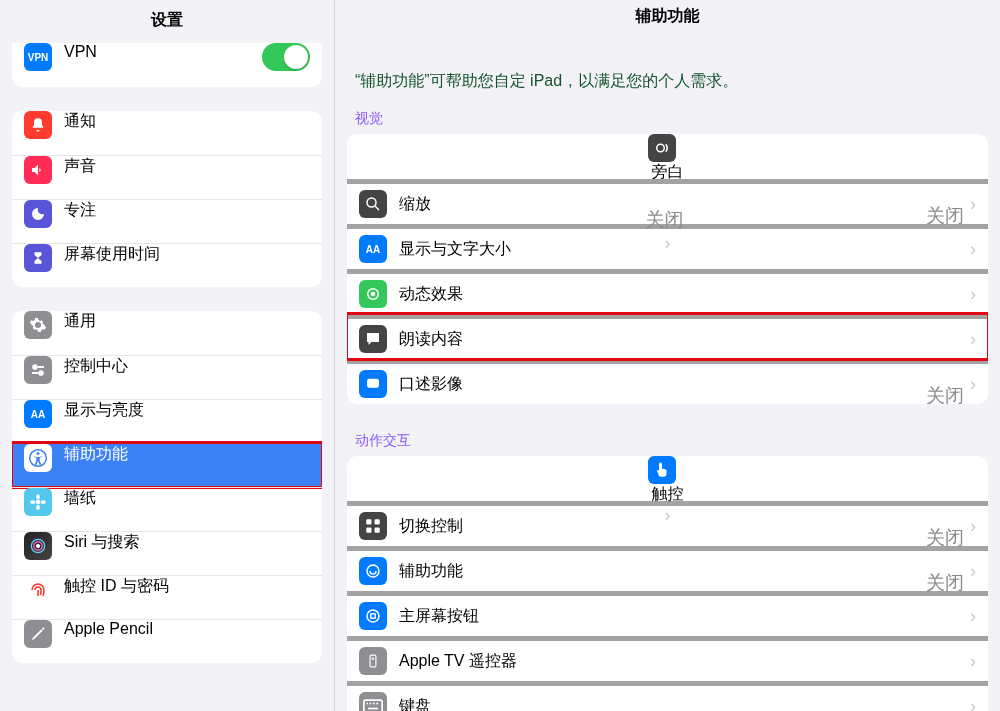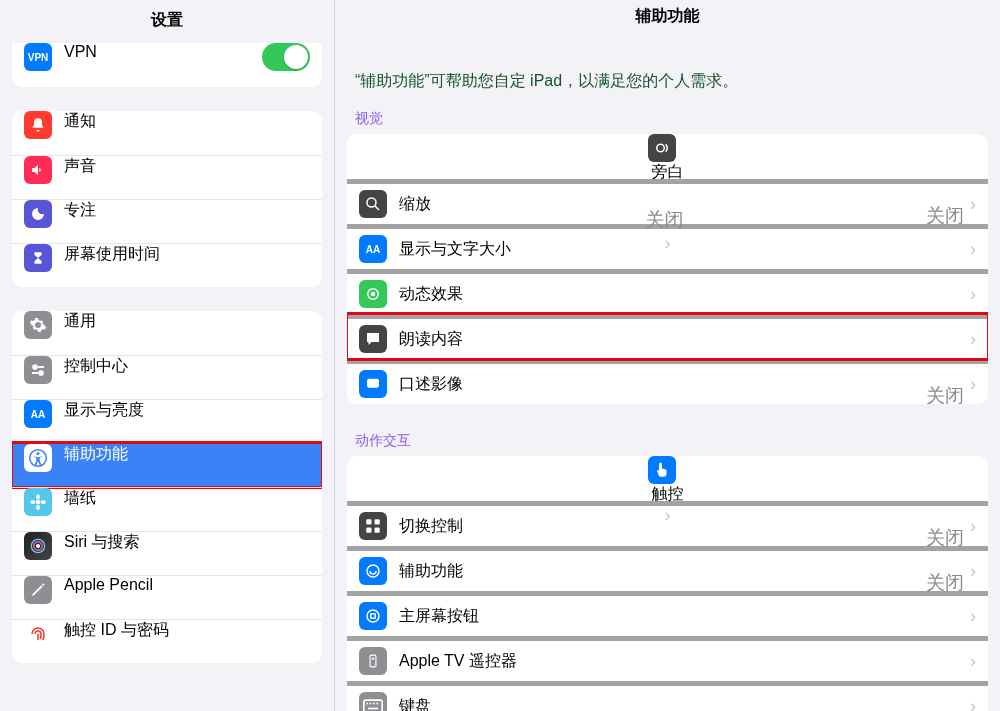--- a/index.html
+++ b/index.html
@@ -269,36 +269,36 @@
       <div class="side-icon ico-siri">
         <svg width="20" height="20" viewBox="0 0 24 24">
             <circle cx="12" cy="12" r="8" fill="none" stroke="#6cf" stroke-width="1.5"></circle>
             <circle cx="12" cy="12" r="5" fill="none" stroke="#f6c" stroke-width="1.5"></circle>
             <circle cx="12" cy="12" r="2.5" fill="#fff"></circle>
           </svg>
       </div>
       <div class="side-label">Siri 与搜索</div>
     </div>
     <div class="side-item">
-      <div class="side-icon ico-pencil">
-        <svg width="16" height="16" viewBox="0 0 24 24" fill="white">
-            <path d="M3 21l3-1 13-13-2-2L4 18l-1 3zm15-17l2 2 2-2-2-2-2 2z"></path>
-          </svg>
-      </div>
-      <div class="side-label">Apple Pencil</div>
-    </div>
-    <div class="side-item">
       <div class="side-icon ico-touchid" style="background:#fff;">
         <svg width="24" height="24" viewBox="0 0 24 24" fill="none" stroke="#ff3b30" stroke-width="1.6">
             <path d="M6 12a6 6 0 0 1 12 0c0 3-1 6-1 6"></path>
             <path d="M9 12a3 3 0 0 1 6 0c0 2-.5 5-.5 5"></path>
             <path d="M12 12v6"></path>
           </svg>
       </div>
       <div class="side-label">触控 ID 与密码</div>
+    </div>
+    <div class="side-item">
+      <div class="side-icon ico-pencil">
+        <svg width="16" height="16" viewBox="0 0 24 24" fill="white">
+            <path d="M3 21l3-1 13-13-2-2L4 18l-1 3zm15-17l2 2 2-2-2-2-2 2z"></path>
+          </svg>
+      </div>
+      <div class="side-label">Apple Pencil</div>
     </div>
   </div>
 </div>
 
 <div class="detail">
   <div class="detail-title">辅助功能</div>
   <div class="detail-desc">“辅助功能”可帮助您自定 iPad，以满足您的个人需求。</div>
 
   <div class="section-label">视觉</div>
   <div class="detail-group">

